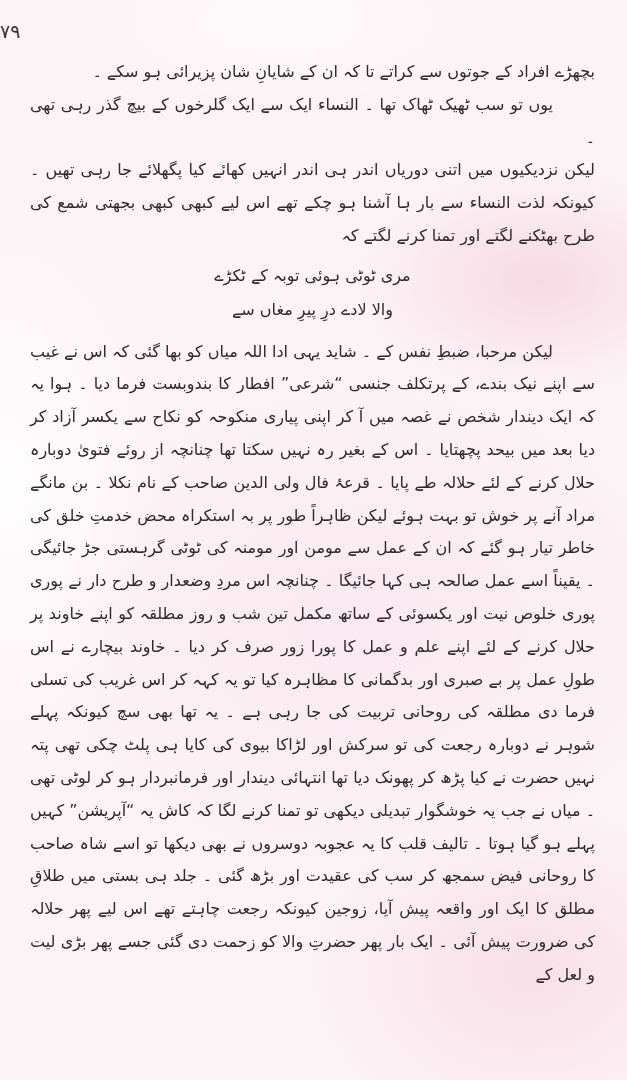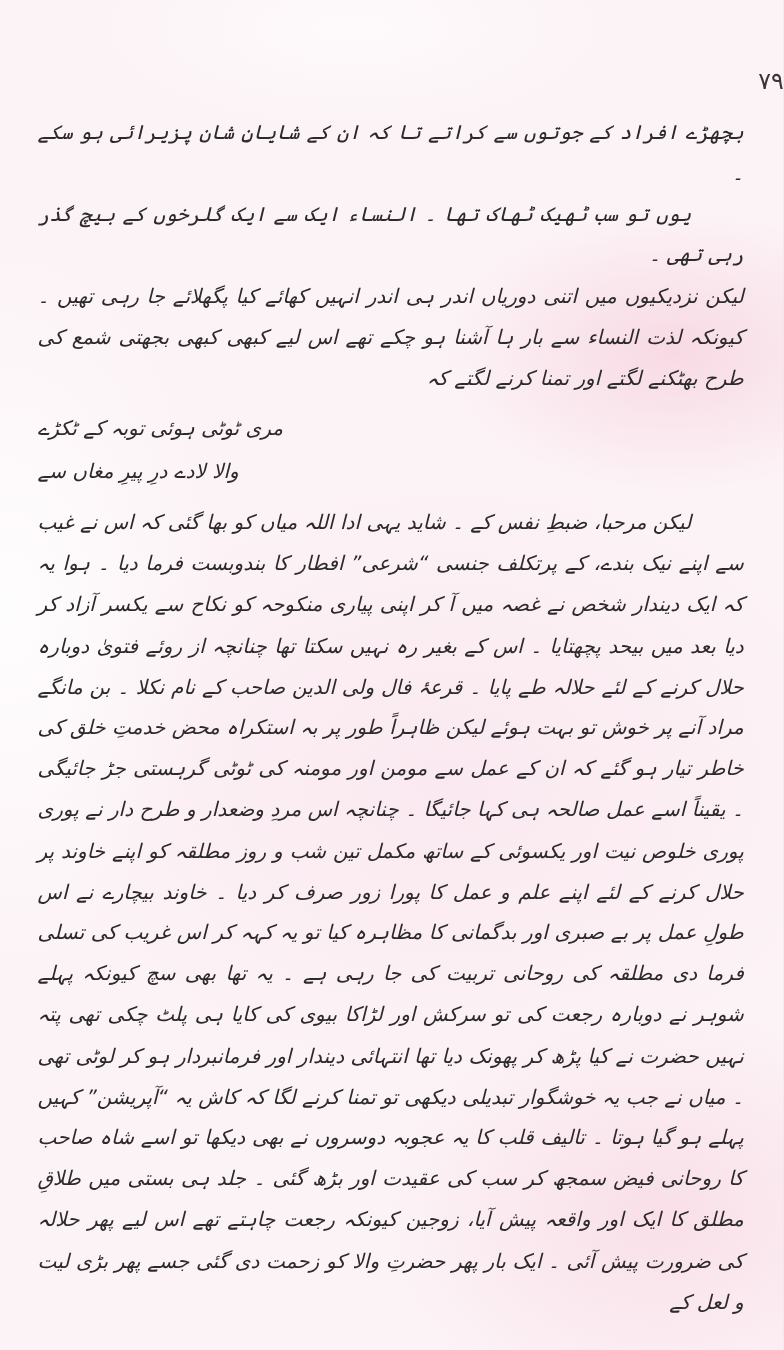--- a/index.html
+++ b/index.html
@@ -17,42 +17,41 @@
     background-color: #fcf3f6;
     background-image:
       radial-gradient(ellipse 260px 160px at 86% 26%, rgba(244,196,214,0.55), rgba(244,196,214,0) 70%),
       radial-gradient(ellipse 300px 230px at 84% 90%, rgba(246,203,219,0.50), rgba(246,203,219,0) 72%),
       radial-gradient(ellipse 430px 320px at 58% 58%, rgba(249,224,235,0.55), rgba(249,224,235,0) 75%),
       radial-gradient(ellipse 240px 420px at 1% 45%, rgba(255,255,255,0.85), rgba(255,255,255,0) 70%),
       radial-gradient(ellipse 300px 120px at 45% 2%, rgba(255,255,255,0.6), rgba(255,255,255,0) 70%);
     color: #2d2a2c;
   }
   .page-number {
-    text-align: right;
-    padding-top: 54px;
+    text-align: left;
+    padding-top: 20px;
     font-size: 19px;
     letter-spacing: 3px;
     color: #3a3537;
   }
   .text-block {
     direction: rtl;
     padding: 14px 32px 0 30px;
     font-size: 16px;
     line-height: 2.05;
     text-align: justify;
   }
   .text-block p {
     margin: 0;
-    font-style: italic;
   }
   .indented {
     text-indent: 42px;
   }
   .verse {
-    text-align: left;
+    text-align: center;
     margin: 6px 0 8px 0;
   }
   .verse p {
     line-height: 2.15;
   }
 </style>
 </head>
 <body>
 
 <div class="scan-page">

